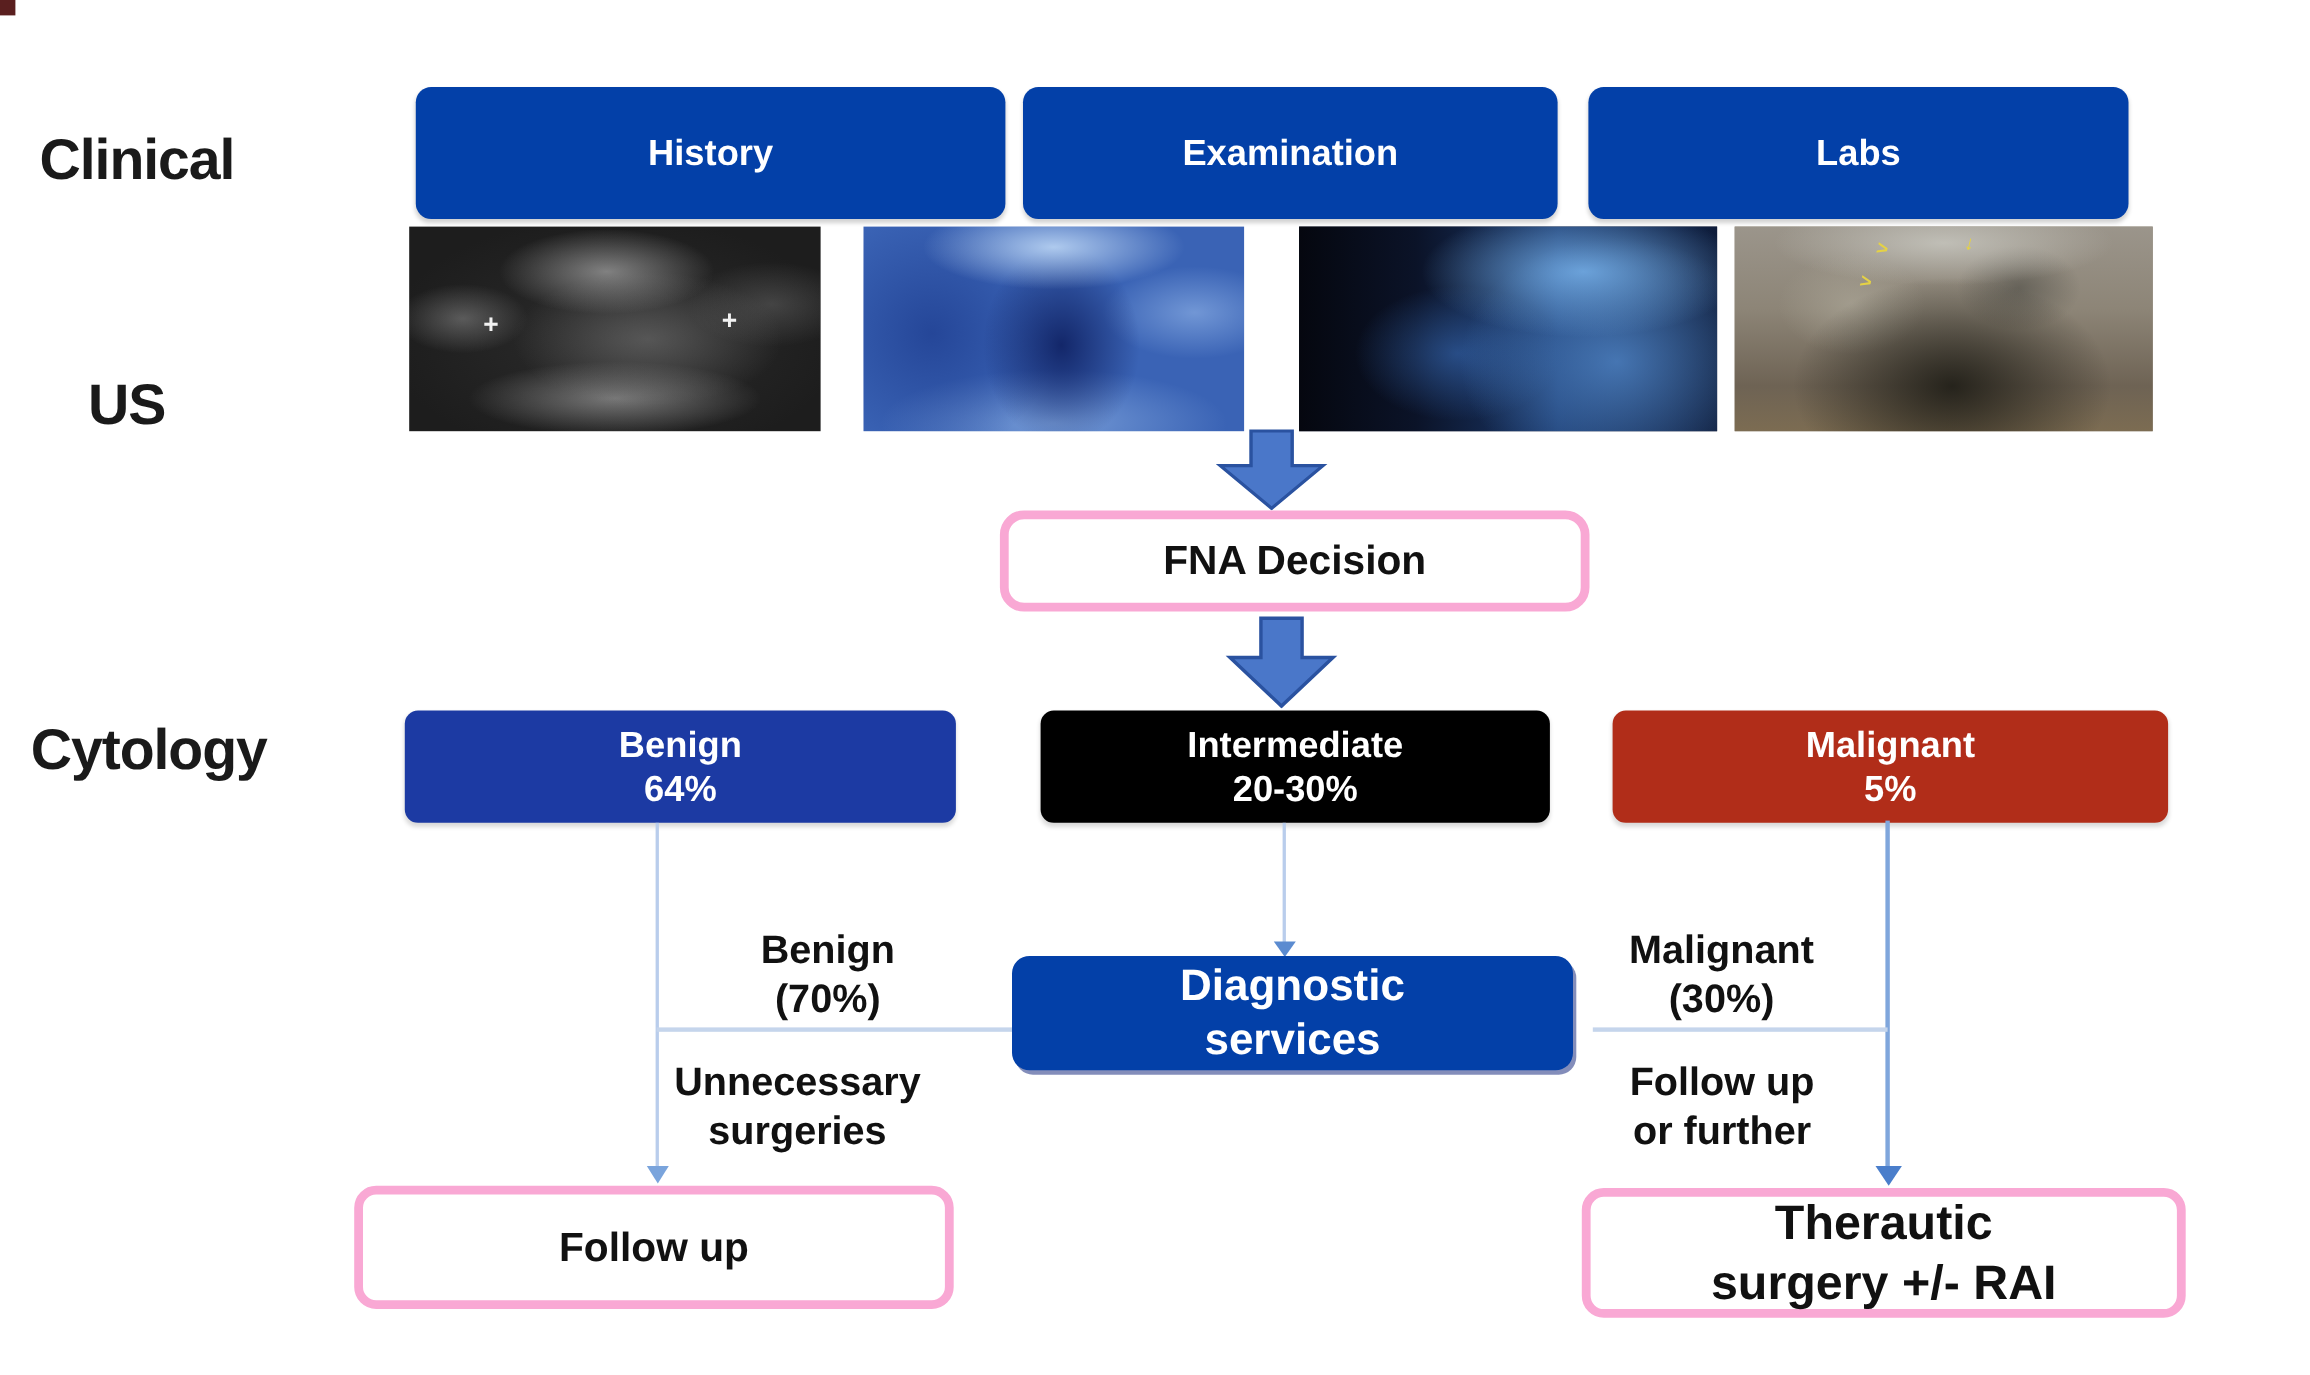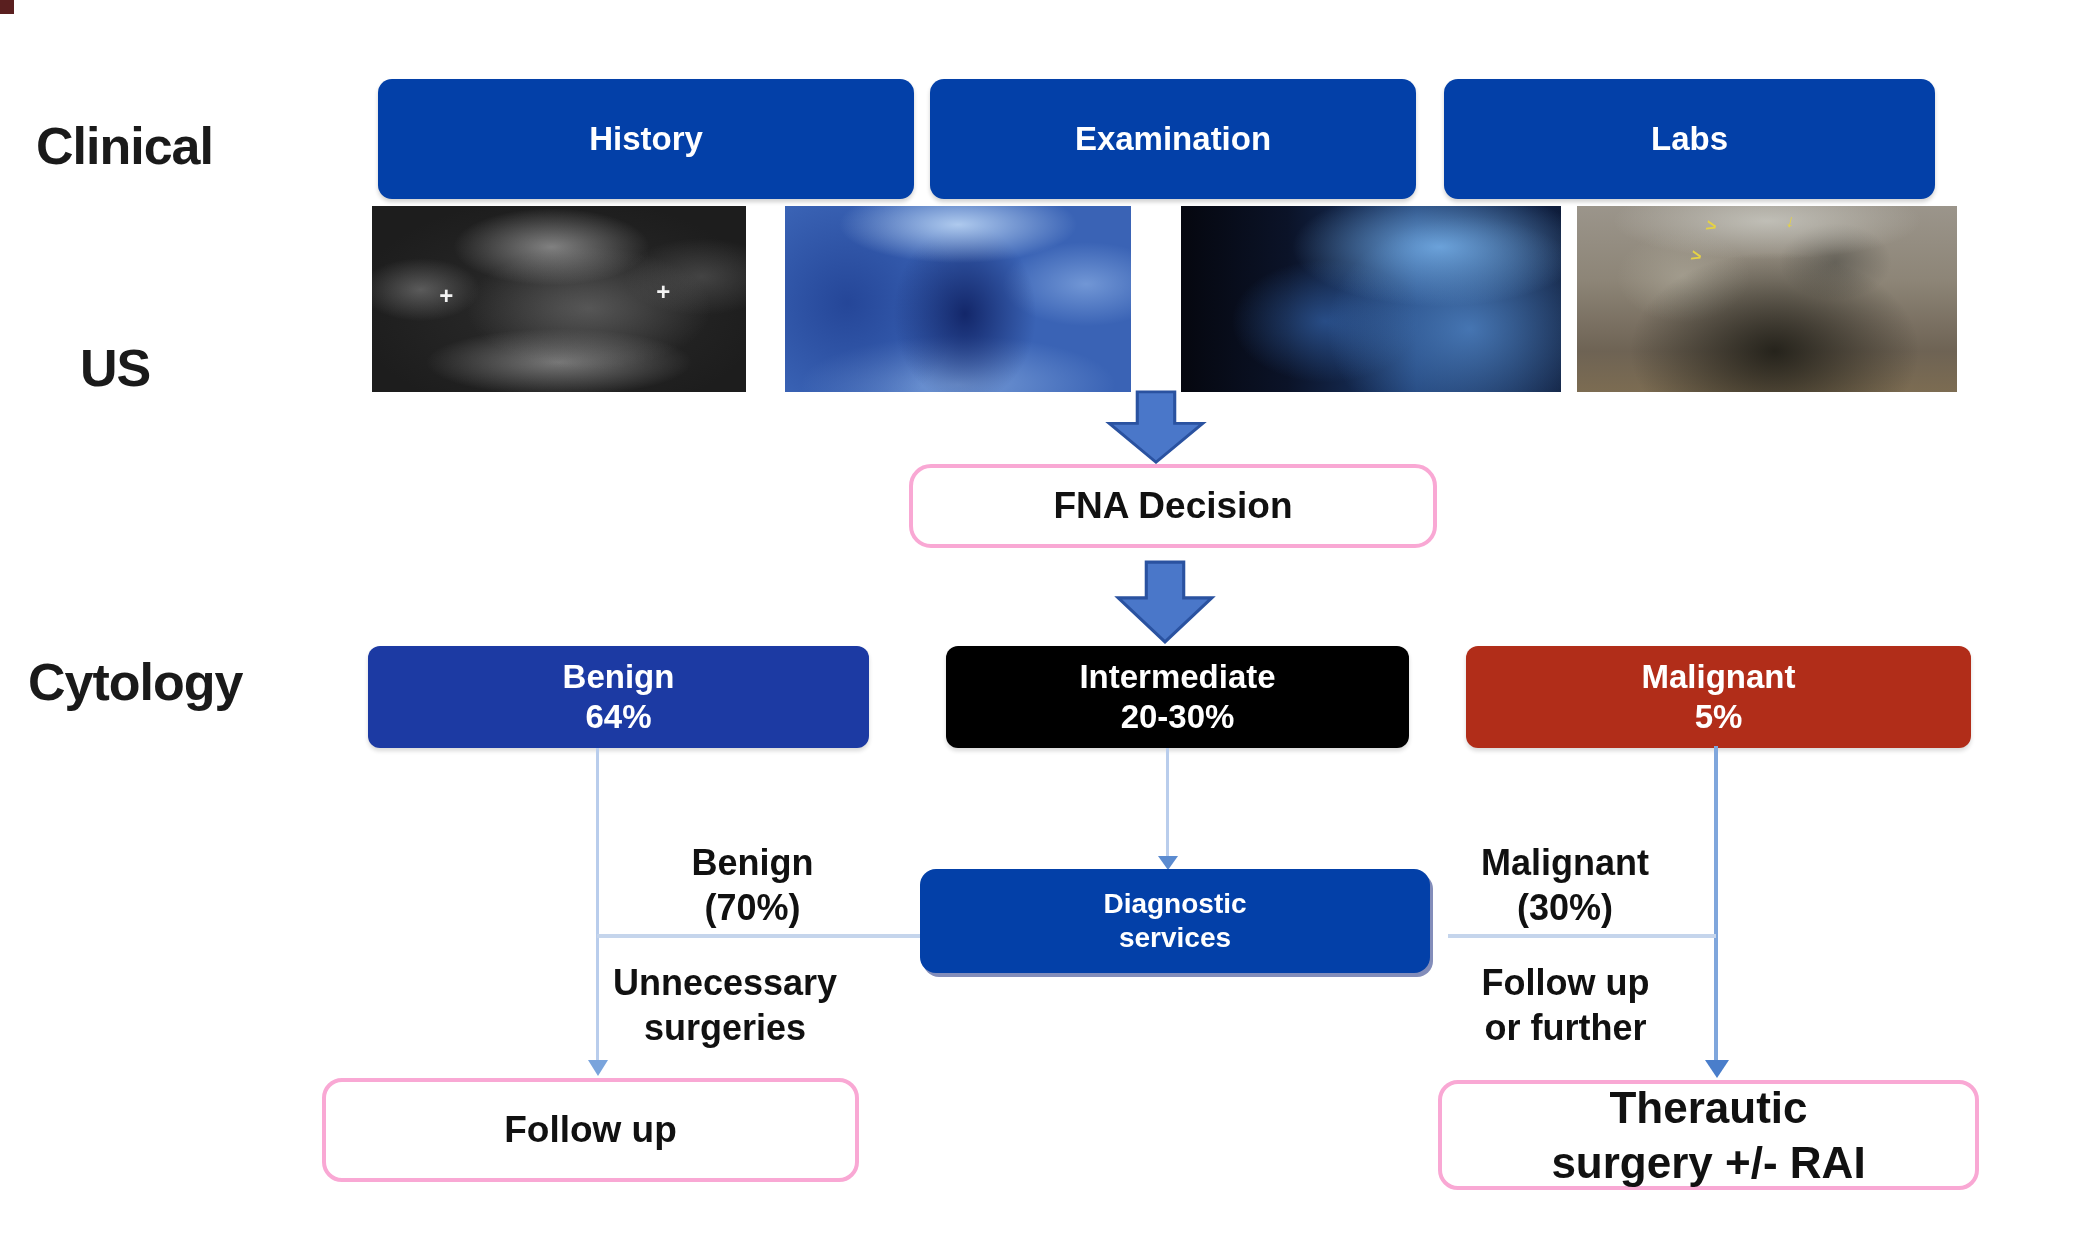--- a/index.html
+++ b/index.html
@@ -55,39 +55,39 @@
       radial-gradient(ellipse 95px 65px at 28% 38%, rgba(175,170,155,.6), transparent 70%),
       radial-gradient(ellipse 80px 55px at 68% 30%, rgba(60,60,55,.5), transparent 70%),
       linear-gradient(180deg, #9b958b 0%, #8d8577 40%, #6e6354 78%, #7c6c52 100%);
   }
   .caliper{position:absolute;color:#f2f2f2;font-size:24px;font-weight:bold;line-height:1;}
   .ymark{position:absolute;color:#e5d245;font-size:18px;font-weight:bold;line-height:1;transform:rotate(14deg);}
   
   .big-arrow{position:absolute;width:104px;}
   
   .outline-box{
-    position:absolute;background:#ffffff;border:4px solid #f9a8d4;border-radius:22px;
+    position:absolute;background:#ffffff;border:8px solid #f9a8d4;border-radius:22px;
     display:flex;flex-direction:column;align-items:center;justify-content:center;
     color:#111111;font-weight:bold;font-size:37px;line-height:1.25;text-align:center;
   }
   
   .cyto{
     position:absolute;top:646px;height:102px;border-radius:12px;
     display:flex;flex-direction:column;align-items:center;justify-content:center;
     color:#ffffff;font-weight:bold;font-size:33px;line-height:1.22;
     box-shadow:0 3px 4px rgba(0,0,0,0.15);
   }
   .cyto-benign{background:#1c3aa3;}
   .cyto-intermediate{background:#000000;text-align:right;}
   .cyto-malignant{background:#b12d19;}
   
   .diag{
     position:absolute;left:920px;top:869px;width:510px;height:104px;background:#0340a8;
     border-radius:16px;display:flex;flex-direction:column;align-items:center;justify-content:center;
-    color:#ffffff;font-weight:bold;font-size:28px;line-height:1.22;
+    color:#ffffff;font-weight:bold;font-size:40px;line-height:1.22;
     box-shadow:3px 4px 0 rgba(30,48,130,0.55);
   }
   
   .vline{position:absolute;width:3px;background:#b9cdec;}
   .hline{position:absolute;height:4px;background:#c5d5ec;}
   .vline-strong{position:absolute;width:4px;background:#7fa6dc;}
   .arrowhead{position:absolute;width:0;height:0;border-left:10px solid transparent;border-right:10px solid transparent;}
   
   .note{
     position:absolute;color:#111111;font-weight:bold;font-size:36px;line-height:1.25;text-align:center;

